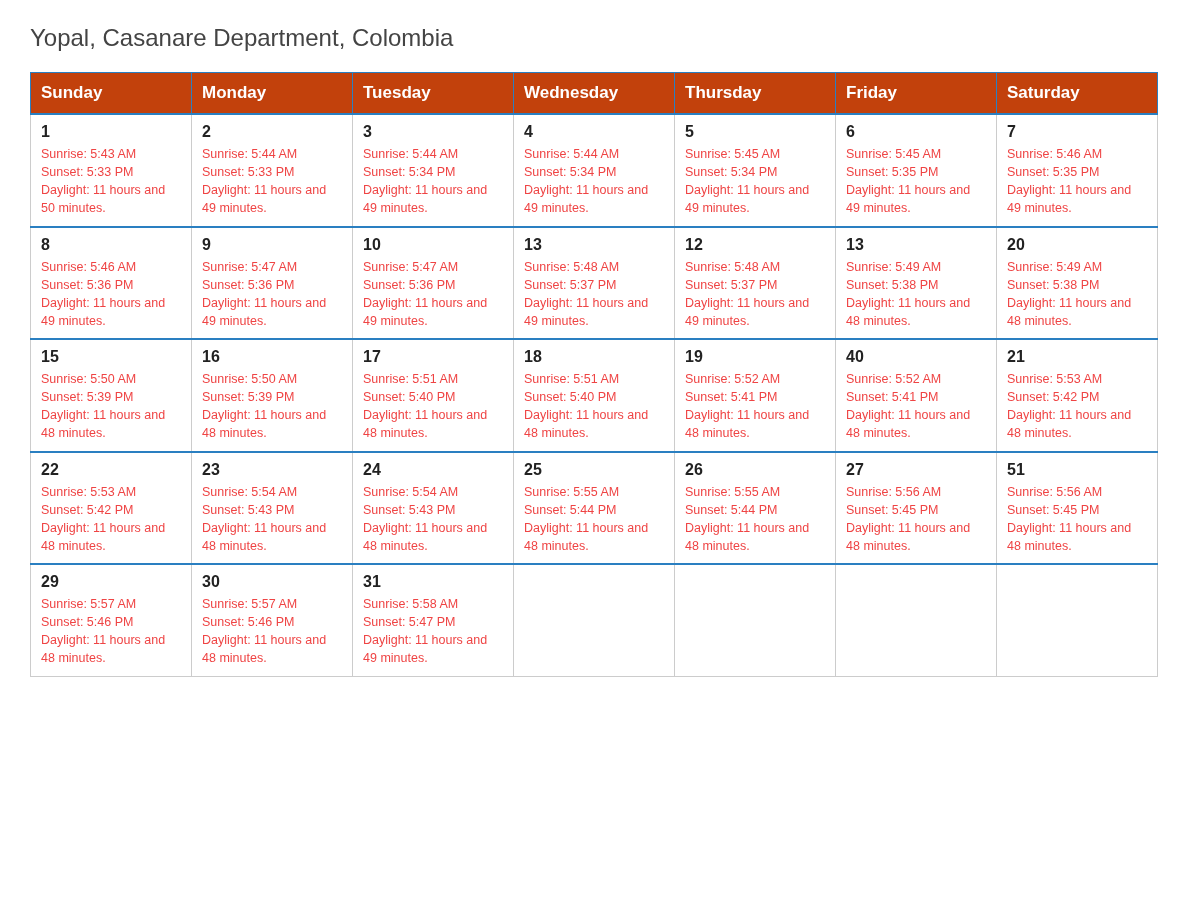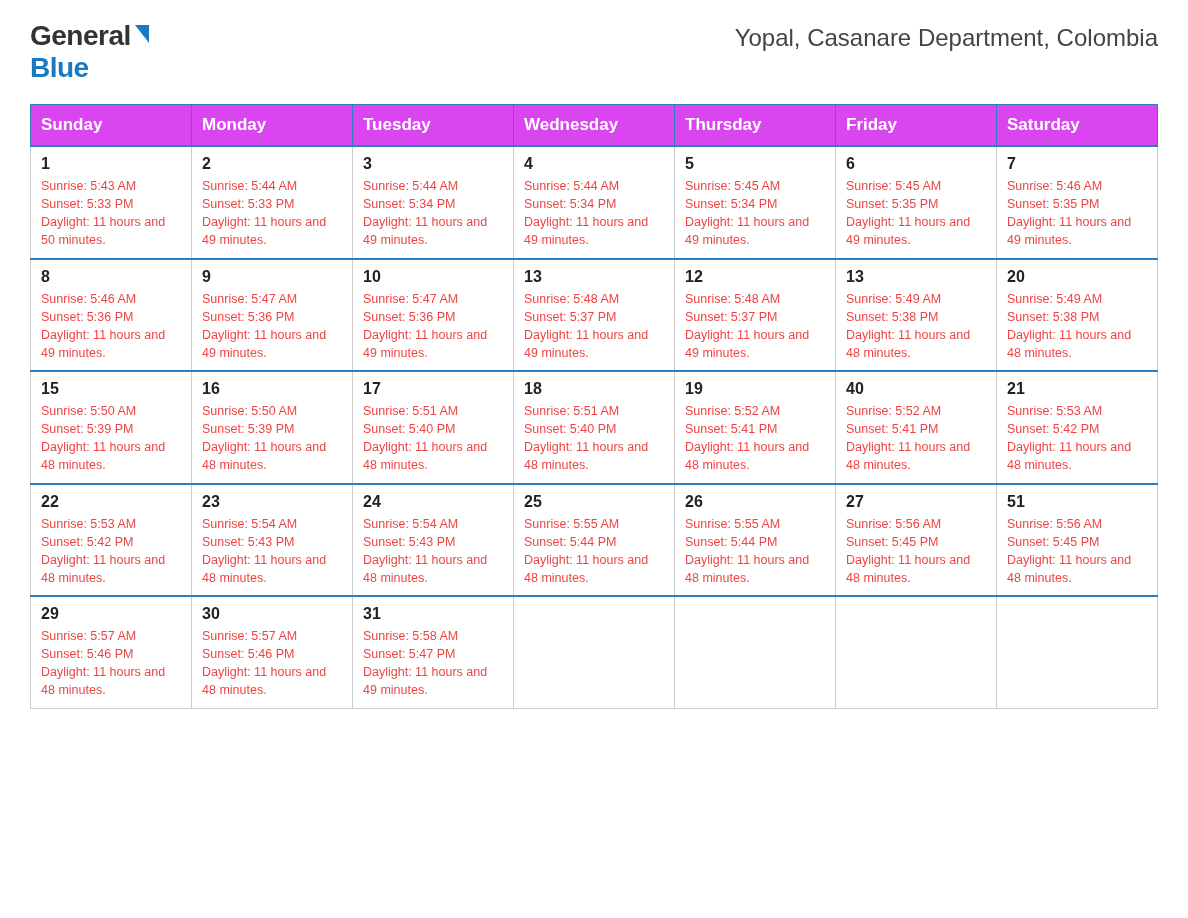--- a/index.html
+++ b/index.html
@@ -58,21 +58,21 @@
     .location {
       font-size: 24px;
       color: #444;
       margin-top: 4px;
     }
     .calendar {
       width: 100%;
       border-collapse: collapse;
     }
     .calendar th {
-      background-color: #d946ef;
+      background-color: #c2410c;
       color: #fff;
       font-size: 17px;
       font-weight: bold;
       padding: 10px 10px;
       text-align: left;
       border: 1px solid #2a7fc1;
     }
     .calendar td {
       vertical-align: top;
       padding: 8px 10px;
@@ -97,27 +97,20 @@
       border-top: 2px solid #2a7fc1;
     }
     .empty-cell {
       background: #fff;
     }
   </style>
 </head>
 <body>
 
 <div class="header">
-  <div class="logo">
-    <div class="logo-line">
-      <span class="logo-general">General</span>
-      <div class="logo-triangle"></div>
-    </div>
-    <span class="logo-blue">Blue</span>
-  </div>
   <div class="title-block">
     <div class="location">Yopal, Casanare Department, Colombia</div>
   </div>
 </div>
 
 <table class="calendar">
   <thead>
     <tr>
     <th>Sunday</th>
         <th>Monday</th>

